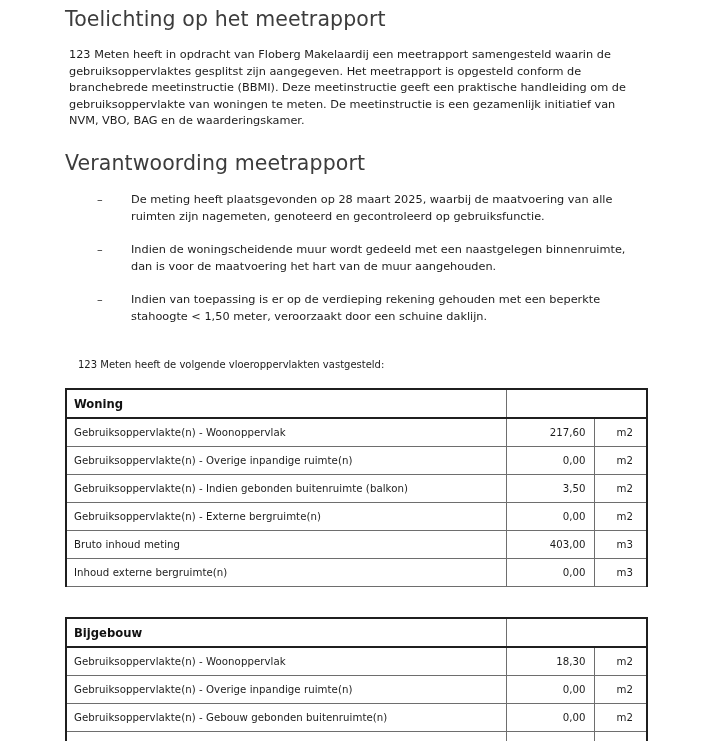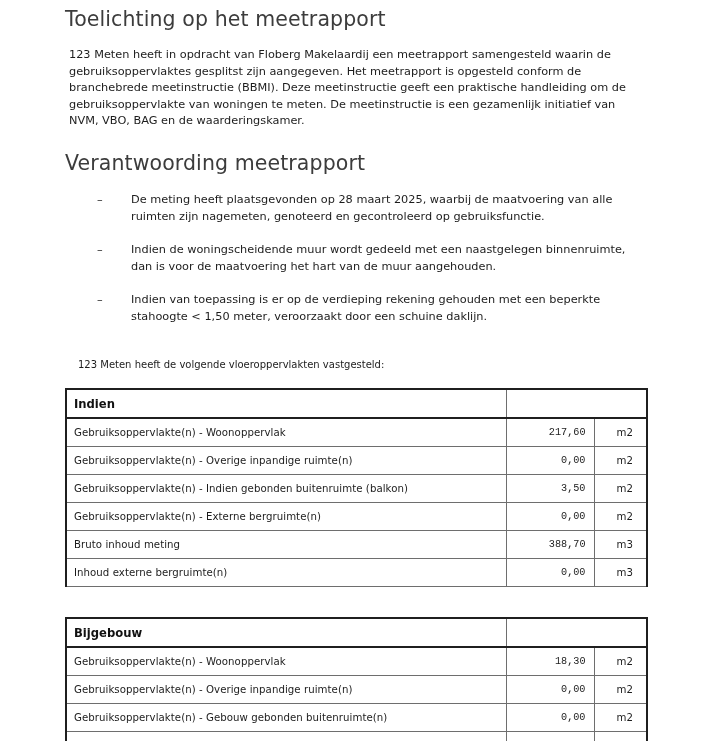--- a/index.html
+++ b/index.html
@@ -127,21 +127,20 @@
     letter-spacing: 0.05px;
   }
   td.c-value {
     text-align: right;
     border-left: 1px solid #6e6e6e;
     border-right: none;
   }
   td.c-value span {
     display: block;
     padding-right: 8px;
-    font-family: Liberation Mono, monospace;
   }
   td.c-unit {
     text-align: left;
     border-left: none;
   }
   td.c-unit span {
     display: block;
     padding-left: 22px;
   }
   tr.last-row td {
@@ -183,21 +182,21 @@
     <div id="tables-container">
         <table class="meet-table">
           <colgroup>
             <col style="width: 440px;">
             <col style="width: 88px;">
             <col style="width: 53px;">
           </colgroup>
           <tbody>
             <tr class="hdr">
               <td class="hdr-label">
-                <span>Indien</span>
+                <span>Woning</span>
               </td>
               <td class="hdr-empty" colspan="2"></td>
             </tr>
             <tr>
               <td class="c-label">
                 <span>Gebruiksoppervlakte(n) - Woonoppervlak</span>
               </td>
               <td class="c-value">
                 <span>217,60</span>
               </td>
@@ -236,21 +235,21 @@
               </td>
               <td class="c-unit">
                 <span>m2</span>
               </td>
             </tr>
             <tr>
               <td class="c-label">
                 <span>Bruto inhoud meting</span>
               </td>
               <td class="c-value">
-                <span>388,70</span>
+                <span>403,00</span>
               </td>
               <td class="c-unit">
                 <span>m3</span>
               </td>
             </tr>
             <tr class="last-row">
               <td class="c-label">
                 <span>Inhoud externe bergruimte(n)</span>
               </td>
               <td class="c-value">

